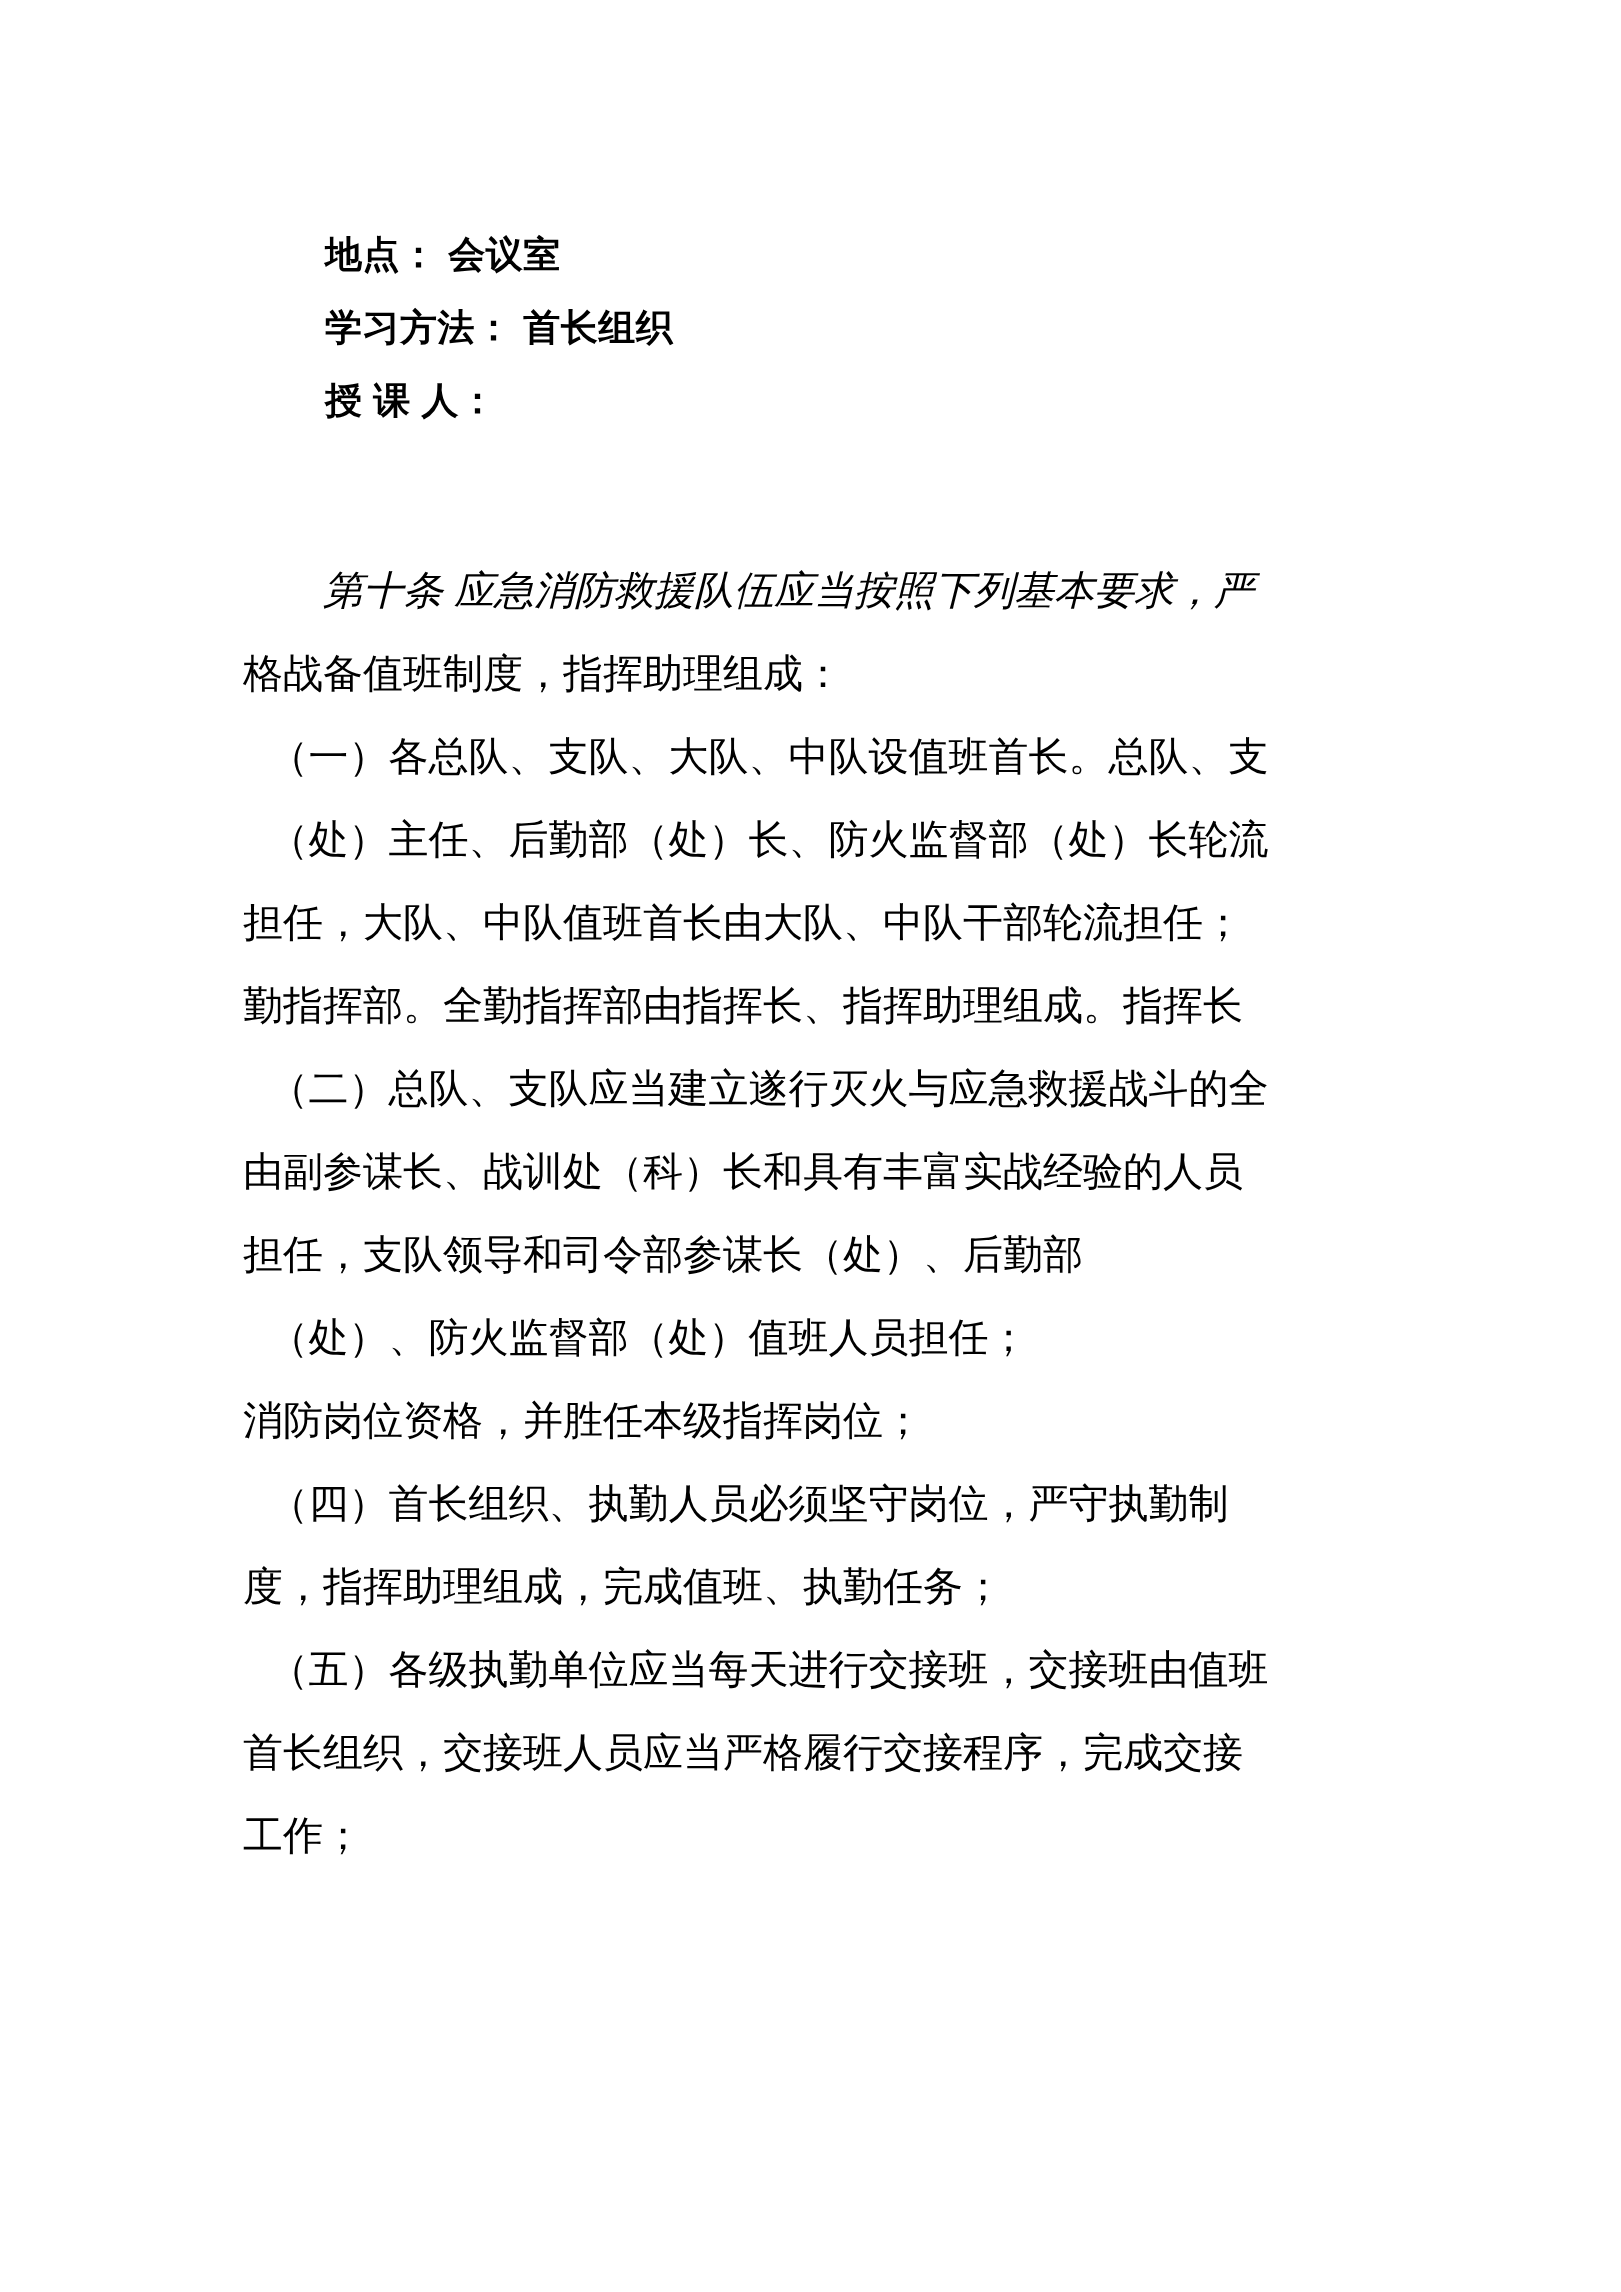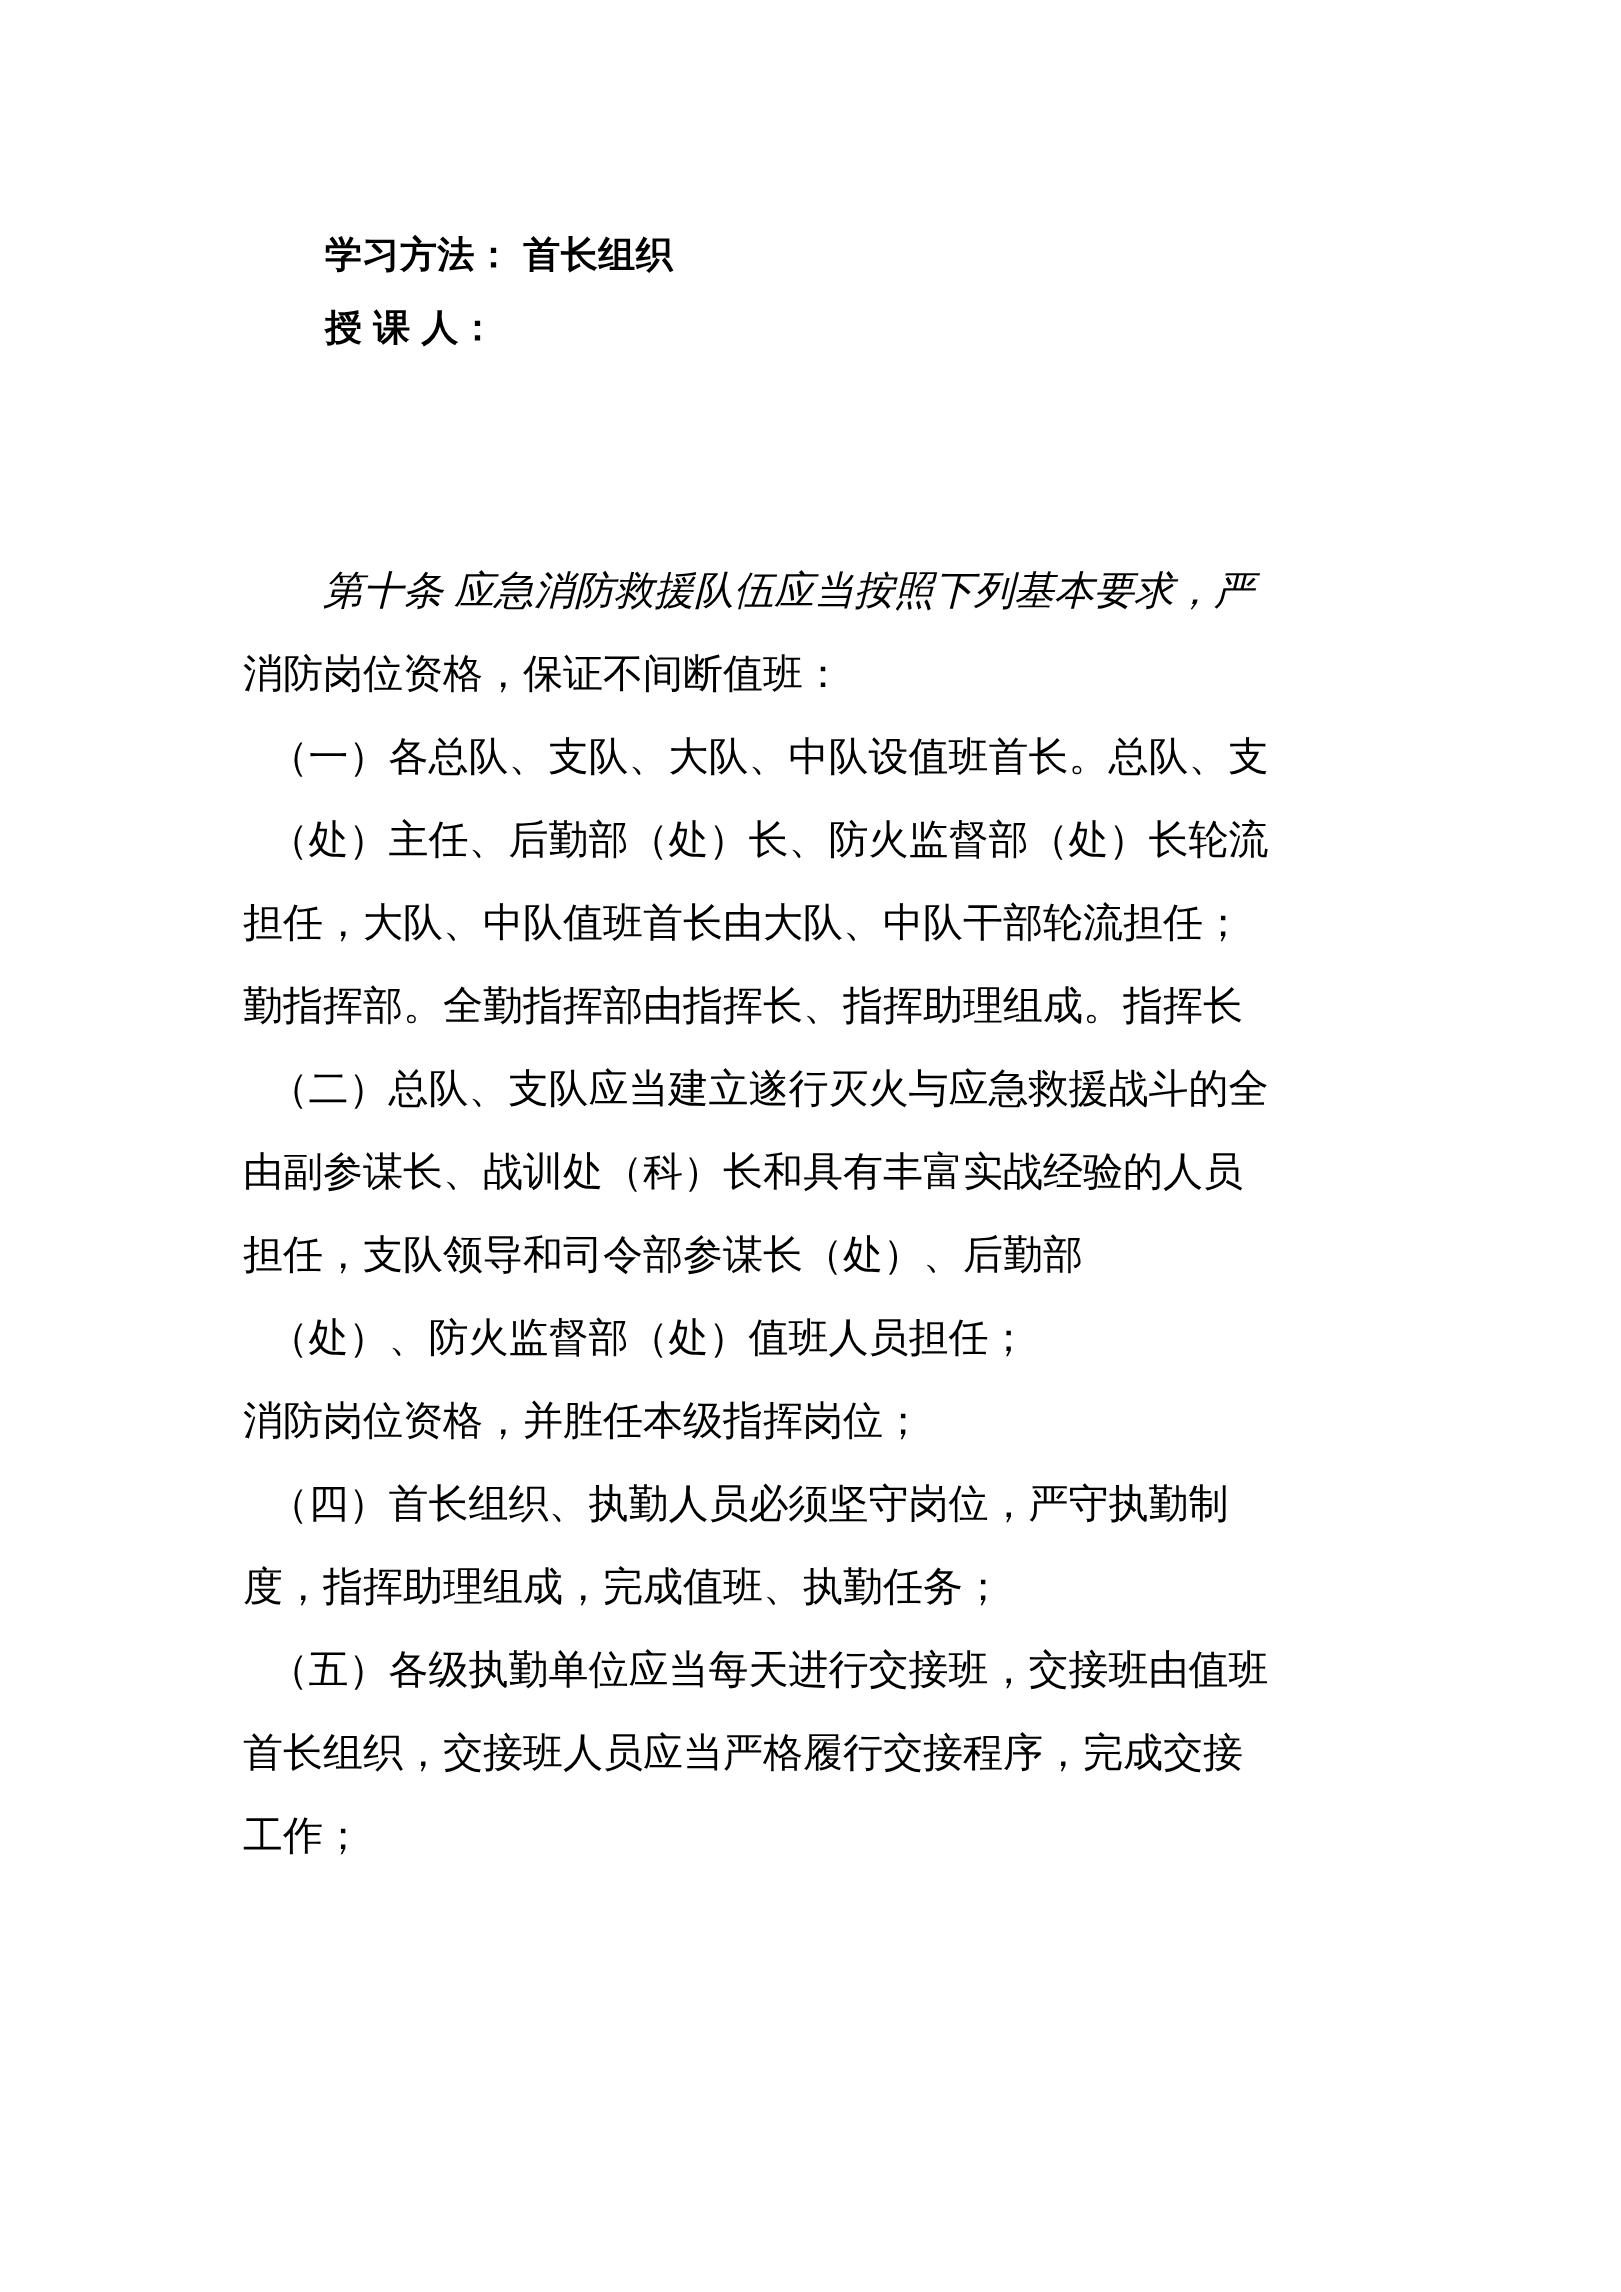--- a/index.html
+++ b/index.html
@@ -65,27 +65,28 @@
   .flush {
     padding-left: 0;
   }
 </style>
 </head>
 <body>
 
 <div class="page">
 
   <div class="header-block">
+    <div class="header-line">地点： 会议室</div>
     <div class="header-line">学习方法： 首长组织</div>
     <div class="header-line">授 课 人：</div>
   </div>
 
   <div class="body-block">
     <div class="body-line indent-2">第十条 应急消防救援队伍应当按照下列基本要求，严</div>
-    <div class="body-line flush">消防岗位资格，保证不间断值班：</div>
+    <div class="body-line flush">格战备值班制度，指挥助理组成：</div>
     <div class="body-line indent-1">（一）各总队、支队、大队、中队设值班首长。总队、支</div>
     <div class="body-line indent-1">（处）主任、后勤部（处）长、防火监督部（处）长轮流</div>
     <div class="body-line flush">担任，大队、中队值班首长由大队、中队干部轮流担任；</div>
     <div class="body-line flush">勤指挥部。全勤指挥部由指挥长、指挥助理组成。指挥长</div>
     <div class="body-line indent-1">（二）总队、支队应当建立遂行灭火与应急救援战斗的全</div>
     <div class="body-line flush">由副参谋长、战训处（科）长和具有丰富实战经验的人员</div>
     <div class="body-line flush">担任，支队领导和司令部参谋长（处）、后勤部</div>
     <div class="body-line indent-1">（处）、防火监督部（处）值班人员担任；</div>
     <div class="body-line flush">消防岗位资格，并胜任本级指挥岗位；</div>
     <div class="body-line indent-1">（四）首长组织、执勤人员必须坚守岗位，严守执勤制</div>

